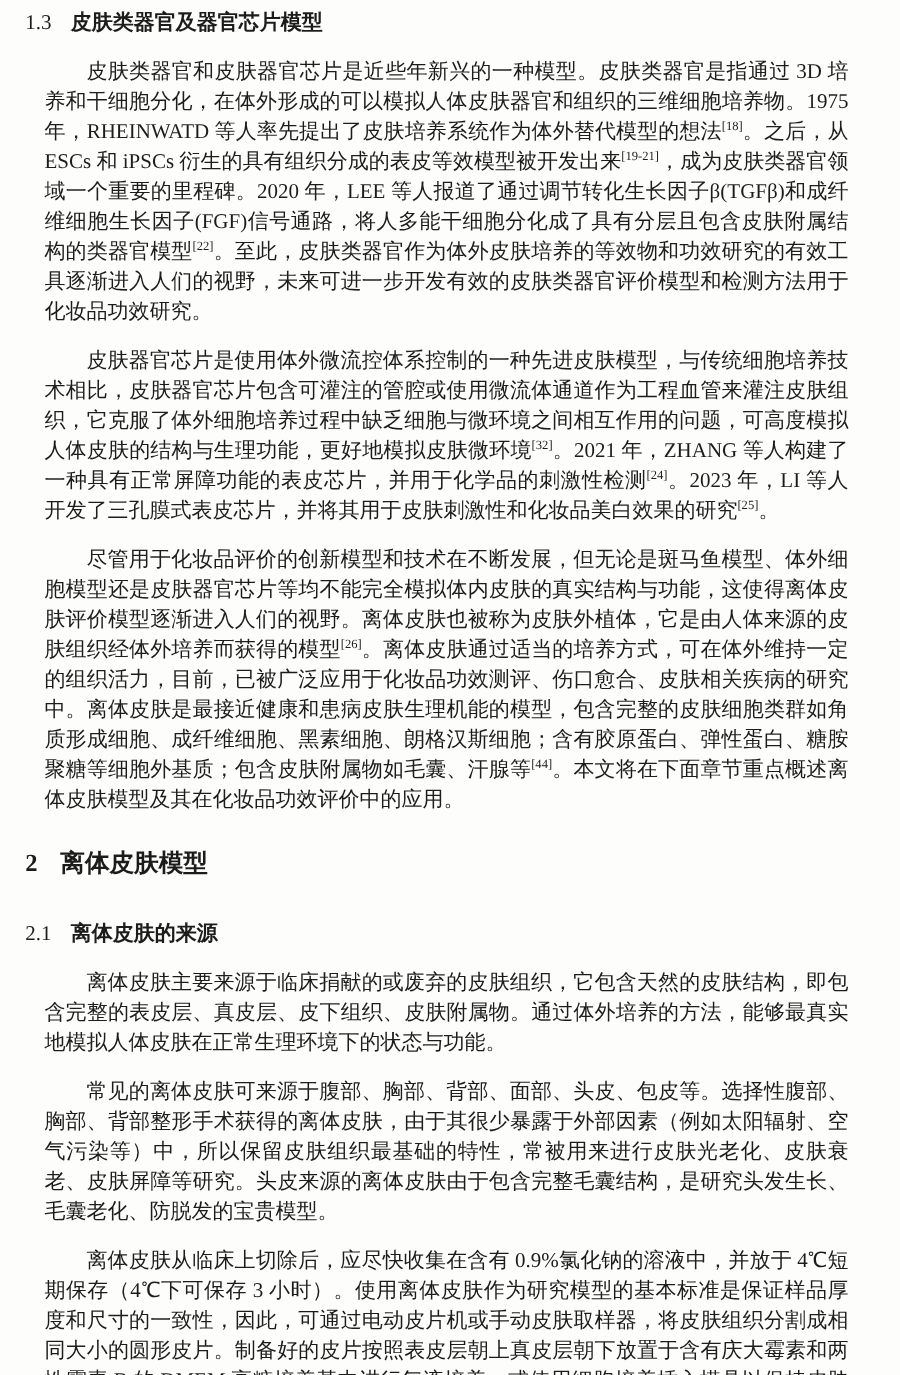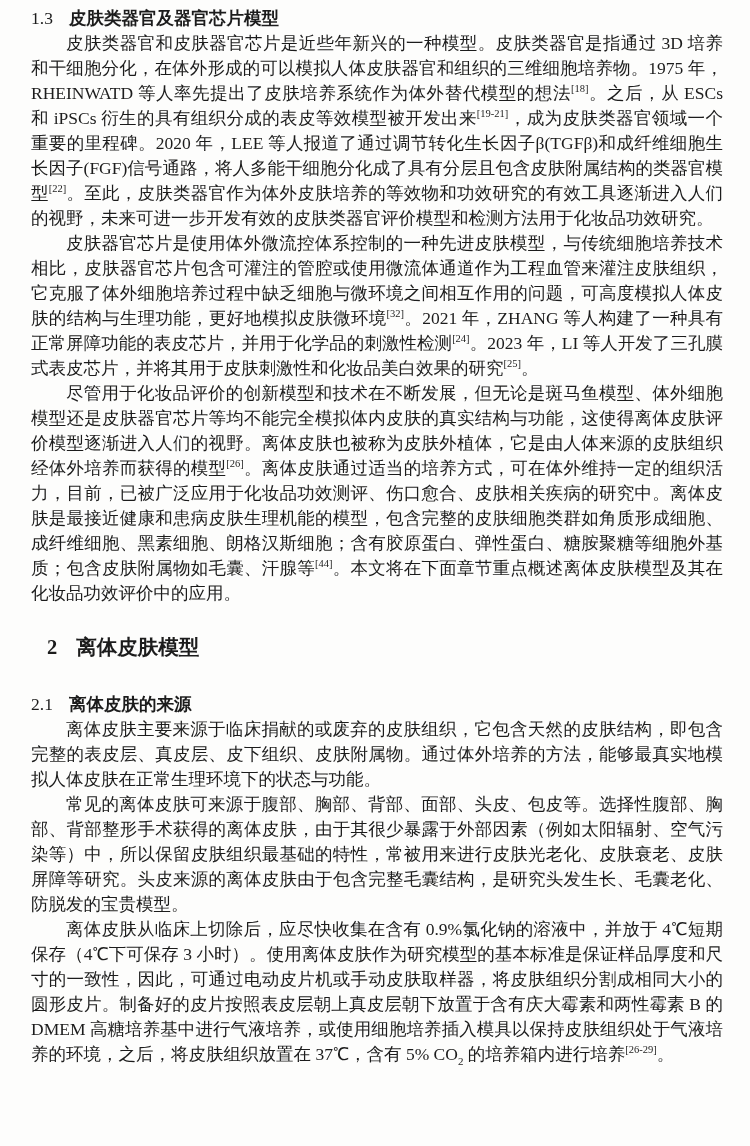--- a/index.html
+++ b/index.html
@@ -9,46 +9,46 @@
   body {
     width: 750px;
     height: 1146px;
     overflow: hidden;
     background: #fdfdfc;
   }
   .page {
     box-sizing: border-box;
     width: 750px;
     height: 1146px;
-    padding: 6px 27px 0 31px;
+    padding: 6px 27px 0 21px;
     font-family: "Liberation Serif", serif;
     font-size: 17.5px;
     line-height: 25px;
     color: #1c1c1c;
     text-align: justify;
   }
   p.para {
-    margin: 0;
+    margin: 16px;
     text-indent: 2em;
   }
   h3.subheading {
     margin: 0;
     font-size: 17.5px;
     line-height: 25px;
     font-weight: 600;
     font-family: "Liberation Sans", sans-serif;
     text-align: left;
   }
   h3.subheading .h-num {
     font-family: "Liberation Serif", serif;
     font-weight: 400;
     margin-right: 16px;
   }
   h2.section-heading {
-    margin: 27px 0 31px 16px;
+    margin: 27px 0 31px 0;
     font-size: 20.5px;
     line-height: 27px;
     font-weight: 700;
     font-family: "Liberation Sans", sans-serif;
     text-align: left;
   }
   h2.section-heading .h-num {
     font-family: "Liberation Serif", serif;
     font-weight: 700;
     margin-right: 19px;

